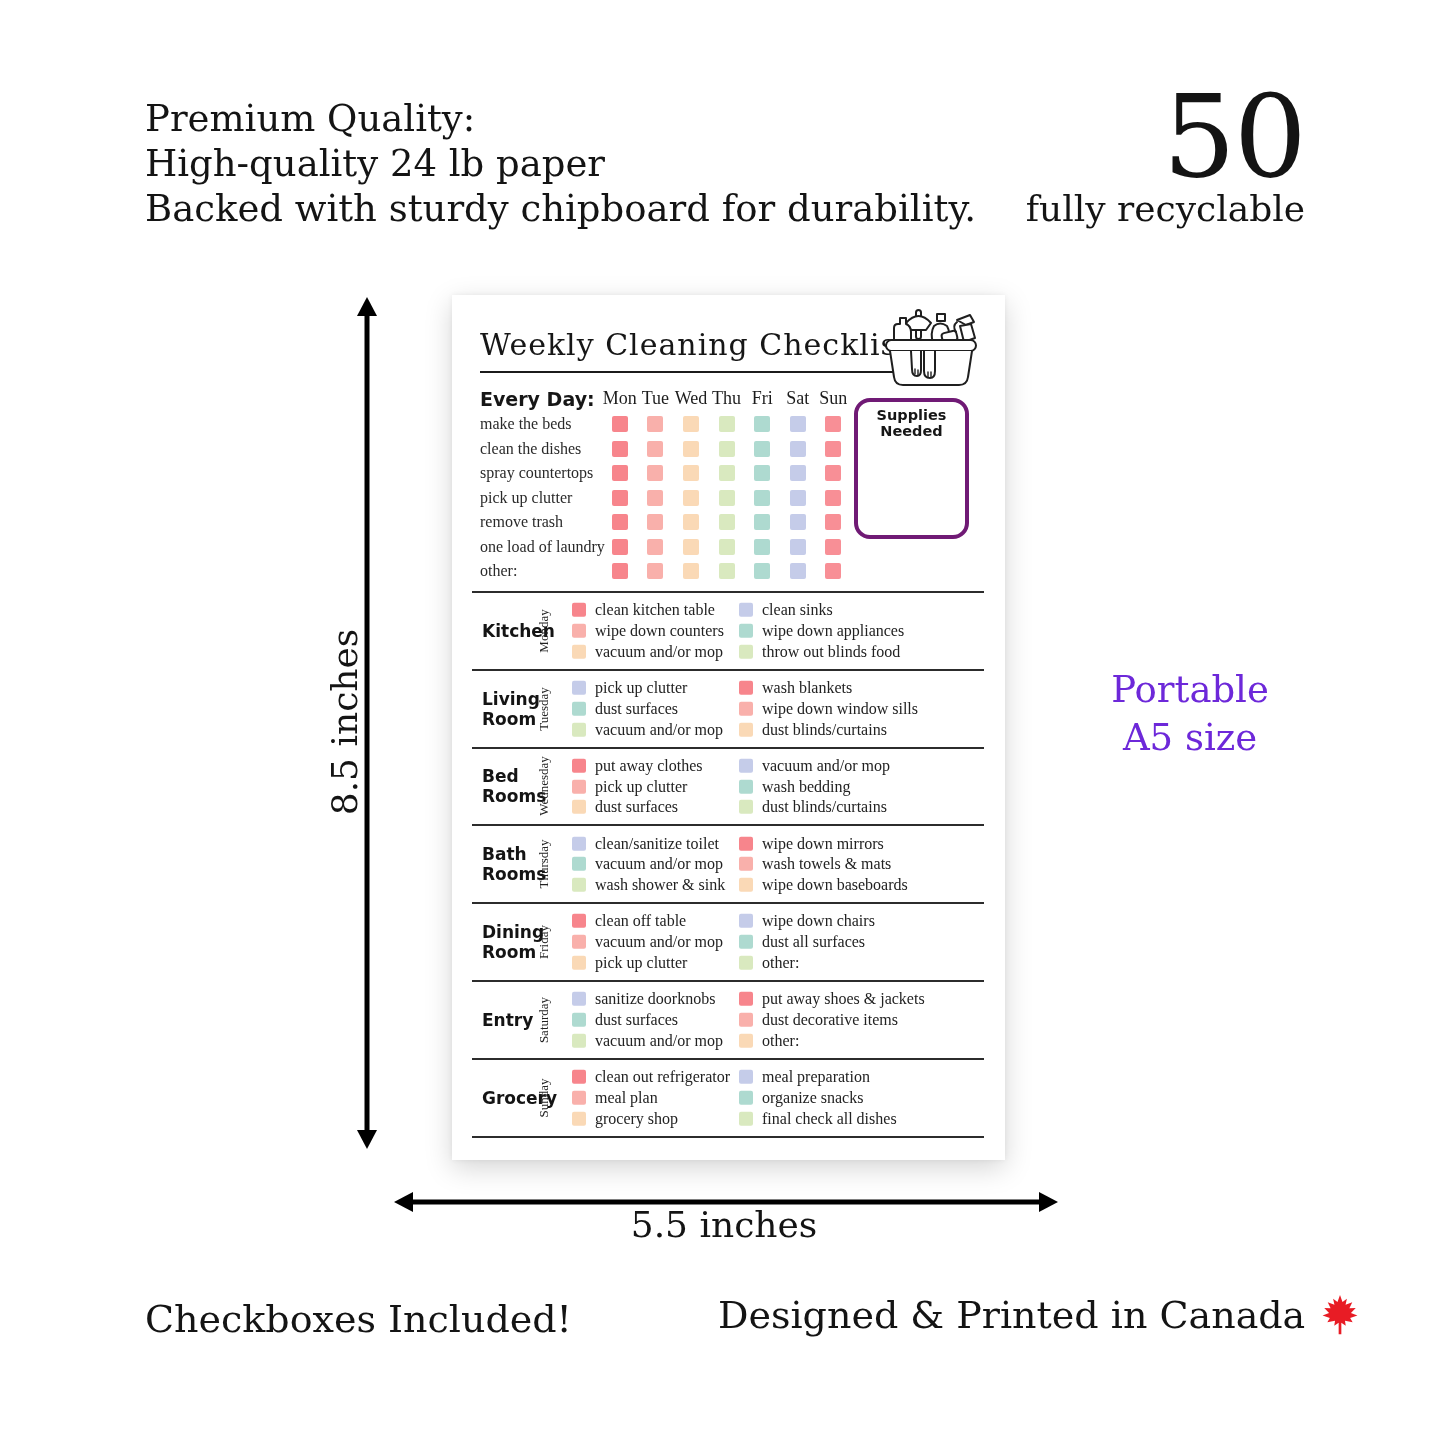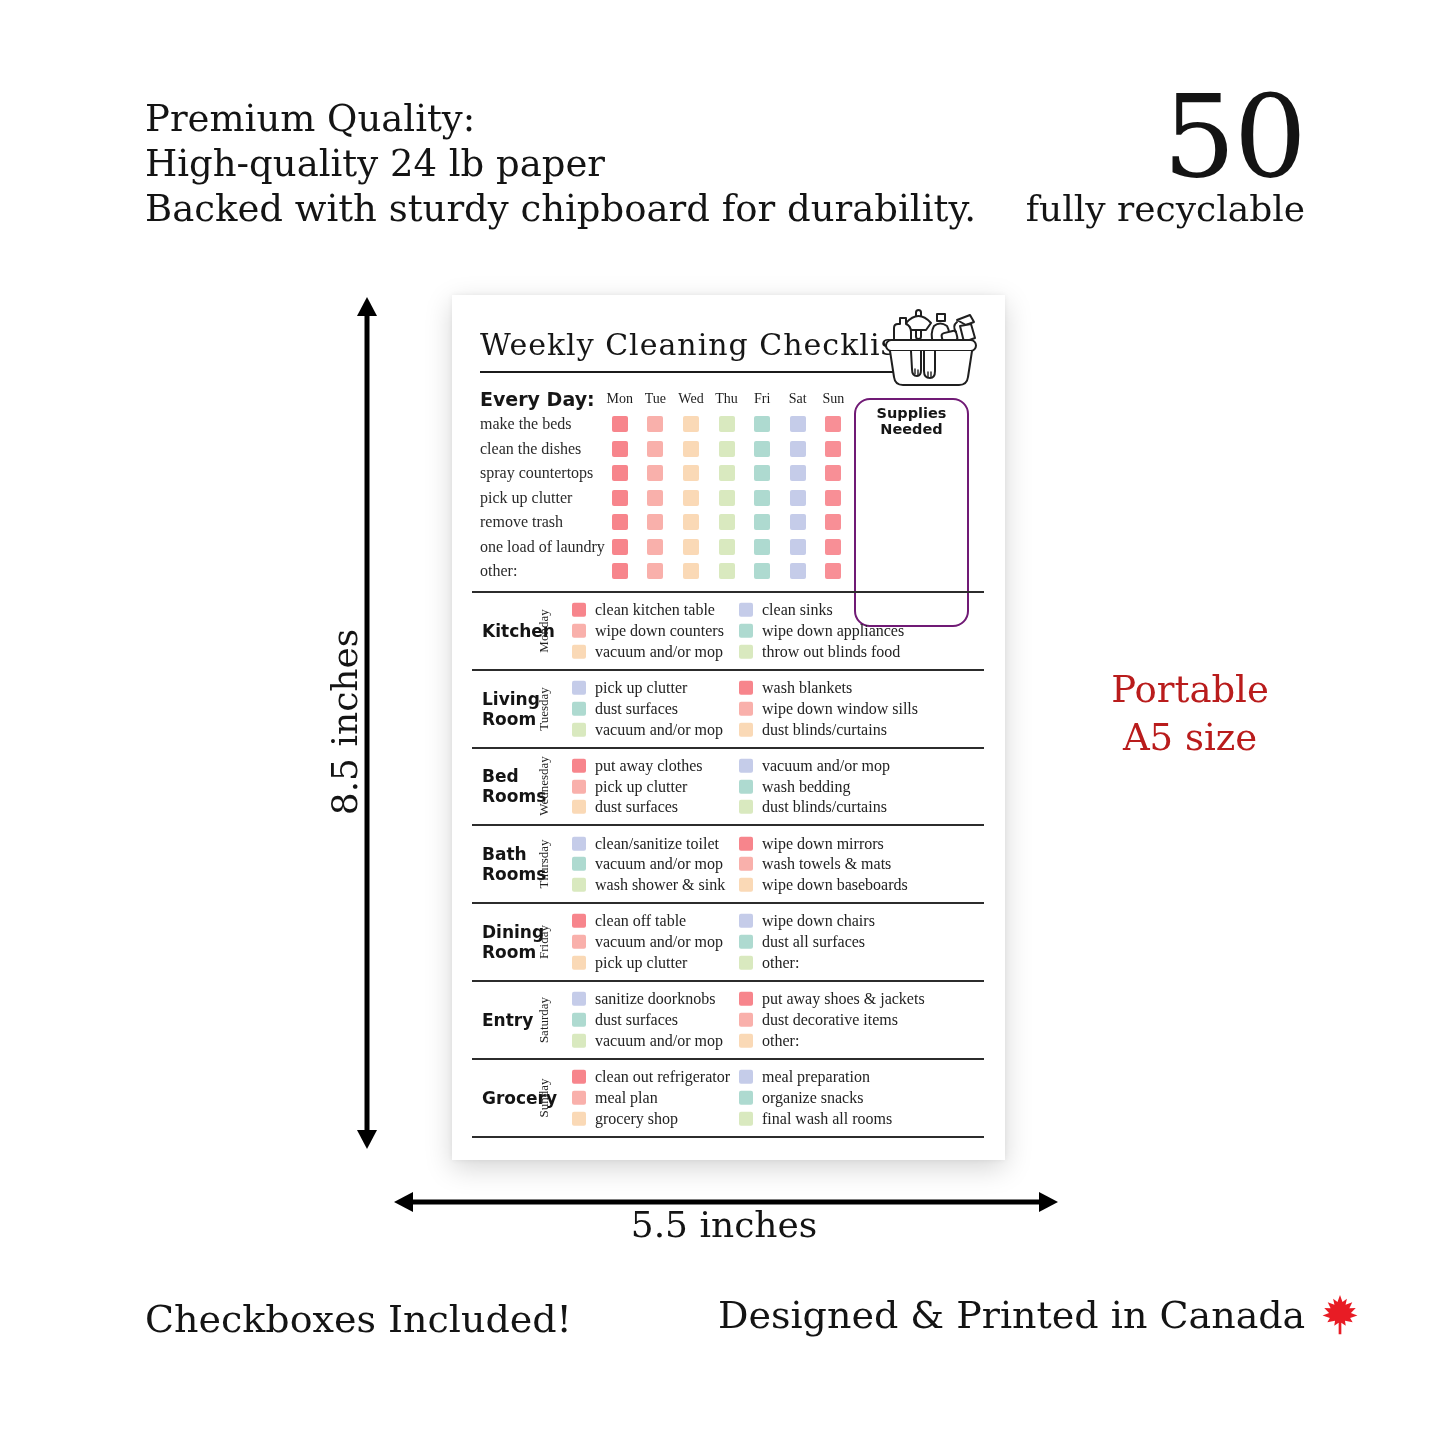--- a/index.html
+++ b/index.html
@@ -7,21 +7,21 @@
           font-family:"DejaVu Serif",serif;color:#111;}
 
   
   .premium{position:absolute;left:145px;top:96px;font-size:37px;line-height:45px;color:#141414;}
   .tearoff{position:absolute;top:86px;right:140px;text-align:right;color:#141414;}
   .tearoff .row{display:flex;align-items:flex-start;justify-content:flex-end;}
   .tearoff .fifty{font-size:115px;line-height:100px;letter-spacing:-2px;}
   .tearoff .side{margin-left:14px;margin-top:16px;font-size:36px;line-height:41px;text-align:right;}
   .tearoff .recy{font-size:36px;line-height:42px;margin-top:2px;}
   .portable{position:absolute;left:1190px;top:666px;transform:translateX(-50%);
-            text-align:center;font-size:37px;line-height:48px;color:#b91c1c;}
+            text-align:center;font-size:37px;line-height:48px;color:#6d28d9;}
   .foot-left{position:absolute;left:145px;top:1297px;font-size:38px;color:#141414;}
   .foot-right{position:absolute;left:718px;top:1292px;font-size:38px;color:#141414;
               display:flex;align-items:center;gap:12px;text-align:center;}
 
   
   .varrow{position:absolute;left:351px;top:297px;}
   .harrow{position:absolute;left:394px;top:1186px;}
   .vlabel{position:absolute;left:344px;top:722px;transform:translate(-50%,-50%) rotate(-90deg);
           font-size:36px;white-space:nowrap;color:#141414;}
   .hlabel{position:absolute;left:724px;top:1204px;transform:translateX(-50%);
@@ -34,27 +34,27 @@
   .title-rule{position:absolute;left:28px;top:76px;width:428px;height:2px;background:#1b1b1b;}
   .caddy{position:absolute;left:426px;top:12px;}
 
   .hand{font-family:"DejaVu Sans",sans-serif;font-weight:600;}
 
   
   .ed-grid{position:absolute;left:28px;top:90px;display:grid;
            grid-template-columns:122px repeat(7,35.6px);
            grid-template-rows:27px repeat(7,24.5px);align-items:center;}
   .ed-label{font-family:"DejaVu Sans",sans-serif;font-weight:600;font-size:19px;color:#161616;white-space:nowrap;}
-  .ed-day{text-align:center;font-family:"Liberation Serif",serif;font-size:14px;color:#1c1c1c;}
+  .ed-day{text-align:center;font-family:"Liberation Serif",serif;font-size:18px;color:#1c1c1c;}
   .ed-task{font-family:"Liberation Serif",serif;font-size:16px;color:#2a2a2a;white-space:nowrap;}
   .sq{width:16px;height:16px;border-radius:2px;justify-self:center;}
 
   
-  .supplies{position:absolute;left:402px;top:103px;width:115px;height:229px;box-sizing:border-box;
-            border:2px solid #701a75;border-radius:16px;background:#fff;}
+  .supplies{position:absolute;left:402px;top:103px;width:115px;height:141px;box-sizing:border-box;
+            border:4px solid #701a75;border-radius:16px;background:#fff;}
   .supplies .cap{margin-top:5px;text-align:center;font-size:14.5px;color:#161616;}
 
   
   .sections{position:absolute;left:20px;top:296px;width:512px;border-bottom:2px solid #2c2c2c;}
   .section{position:relative;height:77.8px;border-top:2px solid #2c2c2c;box-sizing:border-box;}
   .room{position:absolute;left:10px;top:50%;transform:translateY(-50%);width:64px;
         font-family:"DejaVu Sans",sans-serif;font-weight:600;font-size:17px;line-height:20px;color:#141414;}
   .dayv{position:absolute;left:64px;top:50%;transform:translateY(-50%) rotate(180deg);
         writing-mode:vertical-rl;font-family:"Liberation Serif",serif;font-size:13px;color:#222;}
   .ilist{position:absolute;top:50%;transform:translateY(-50%);}
@@ -430,20 +430,20 @@
           <div class="item">
               <i class="box" style="background-color: rgb(197, 204, 233);"></i>
               <span>meal preparation</span>
             </div>
           <div class="item">
               <i class="box" style="background-color: rgb(174, 218, 208);"></i>
               <span>organize snacks</span>
             </div>
           <div class="item">
               <i class="box" style="background-color: rgb(217, 233, 191);"></i>
-              <span>final wash all rooms</span>
+              <span>final check all dishes</span>
             </div>
         </div>
       </div>
 
     </div>
   </div>
 </div>
 
 </body></html>

